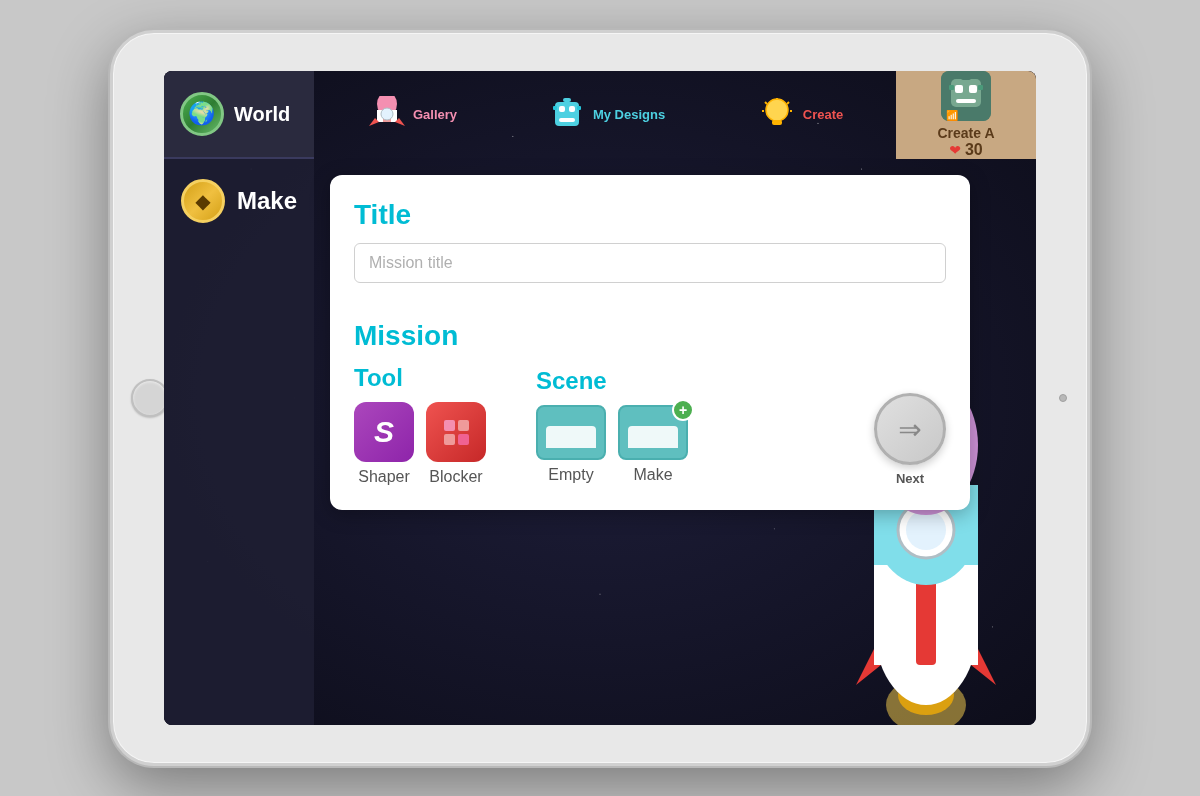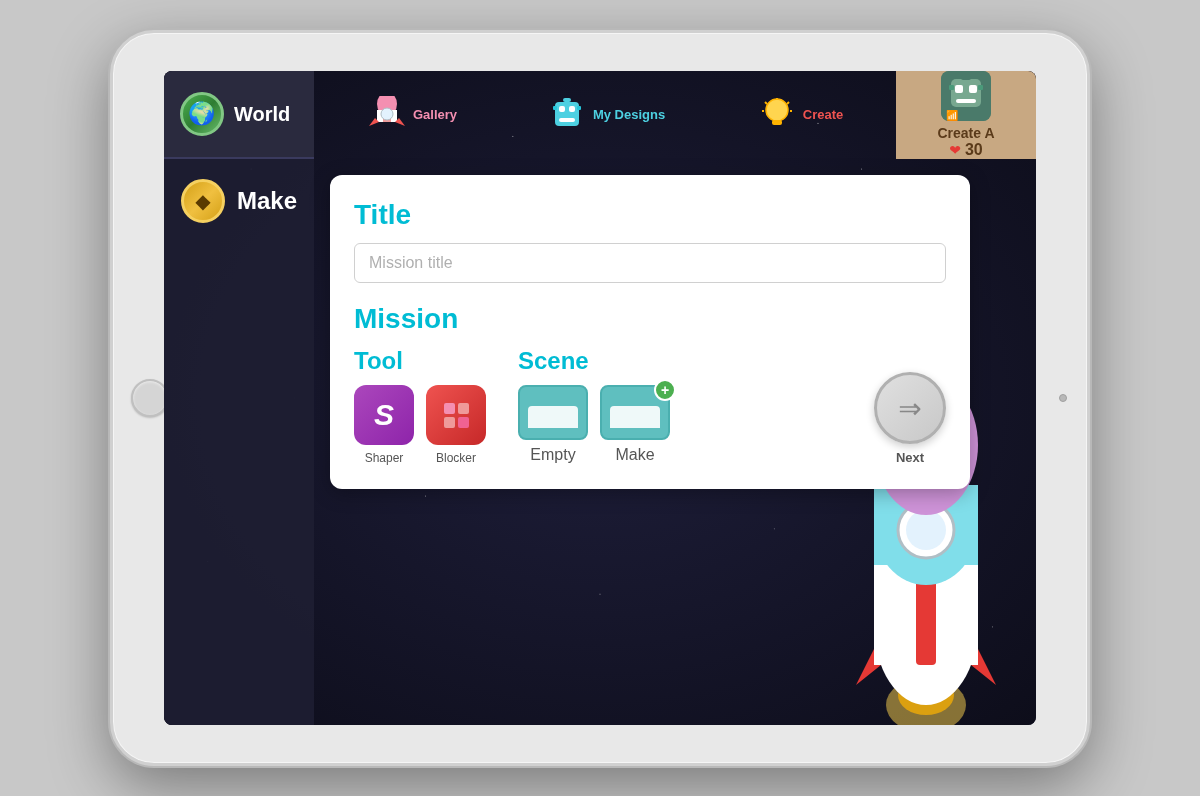--- a/index.html
+++ b/index.html
@@ -291,21 +291,21 @@
     }
 
     .title-input {
       width: 100%;
       border: 1px solid #d0d0d0;
       border-radius: 6px;
       padding: 10px 14px;
       font-size: 16px;
       color: #b0b0b0;
       outline: none;
-      margin-bottom: 20px;
+      margin-bottom: 37px;
       font-family: inherit;
     }
 
     .title-input::placeholder { color: #b0b0b0; }
 
     .mission-textarea {
       width: 100%;
       border: 1px solid #d0d0d0;
       border-radius: 6px;
       padding: 14px;
@@ -316,22 +316,22 @@
       height: 150px;
       margin-bottom: 24px;
       font-family: inherit;
     }
 
     .mission-textarea::placeholder { color: #b0b0b0; }
 
     
     .tool-scene-row {
       display: flex;
-      gap: 32px;
-      align-items: flex-start;
+      gap: 50px;
+      align-items: center;
     }
 
     .tool-section, .scene-section {
       display: flex;
       flex-direction: column;
       gap: 10px;
     }
 
     .section-label {
       color: #00bcd4;
@@ -361,21 +361,21 @@
       justify-content: center;
       font-size: 28px;
       font-weight: 800;
       color: white;
     }
 
     .tool-shaper { background: linear-gradient(135deg, #ab47bc, #8e24aa); }
     .tool-blocker { background: linear-gradient(135deg, #ef5350, #c62828); position: relative; }
 
     .tool-item-label {
-      font-size: 12px;
+      font-size: 16px;
       color: #555;
       font-weight: 500;
     }
 
     
     .scene-icon-box {
       width: 70px;
       height: 55px;
       border-radius: 8px;
       background: #5fbfbf;

